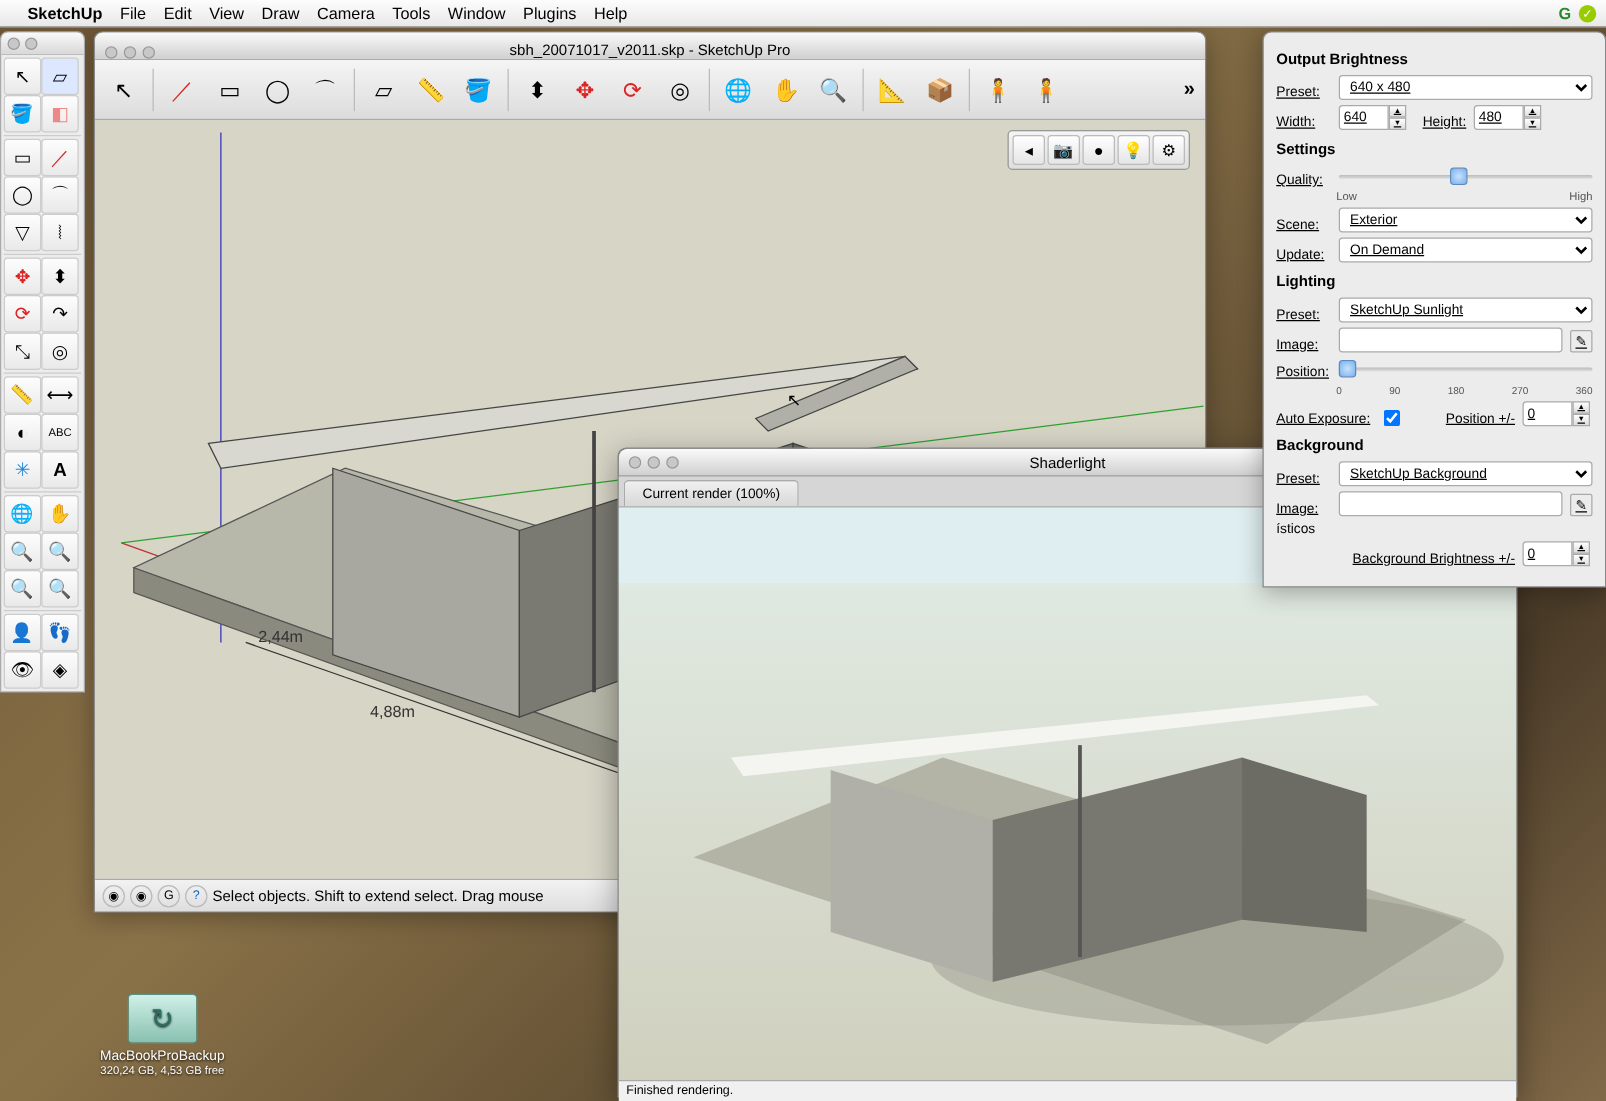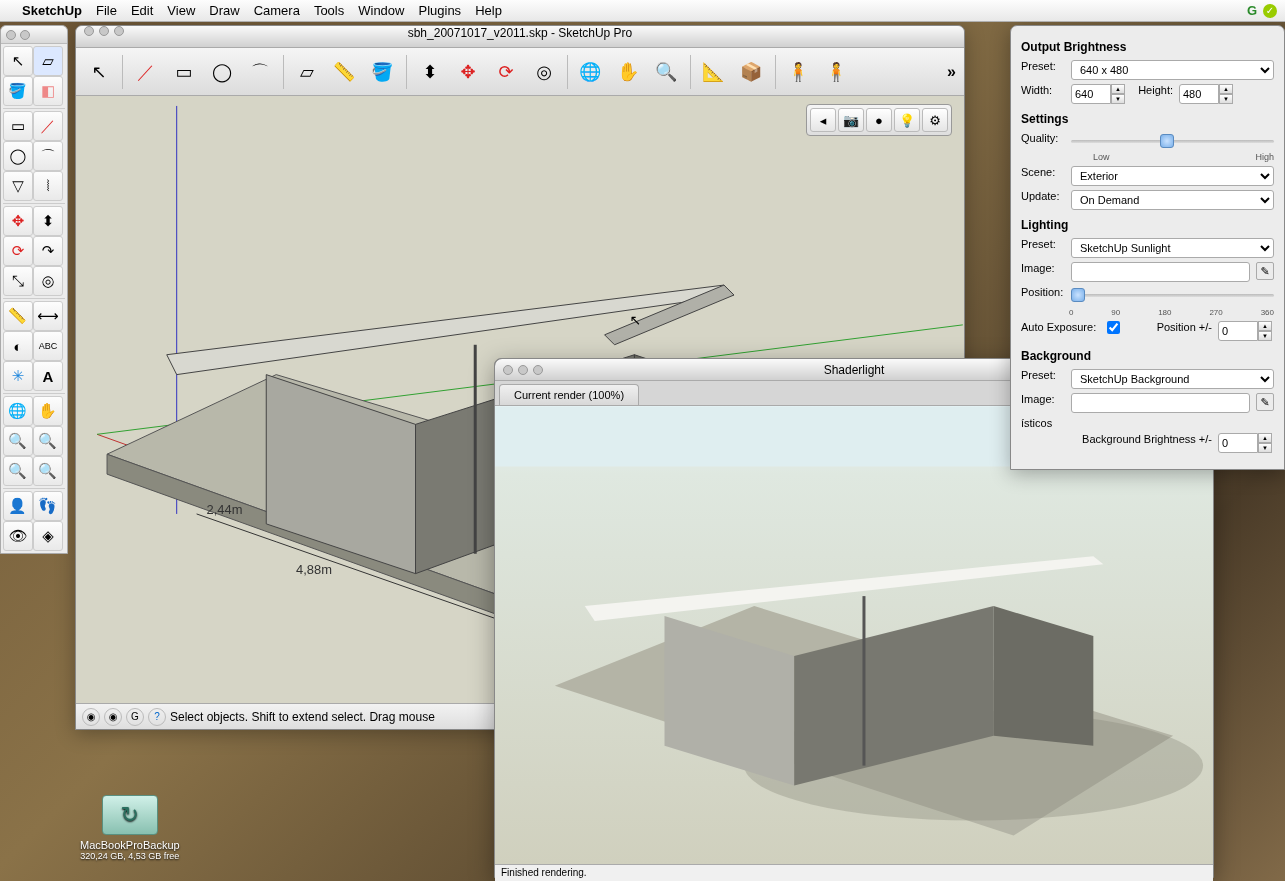--- a/index.html
+++ b/index.html
@@ -22,21 +22,21 @@
 
 .miniwin { position:absolute; top:25px; left:0; width:68px; background:#ececec; border:1px solid #aaa; border-radius:6px 6px 0 0; z-index:40;}
 .miniwin .titlebar { height:18px; background:linear-gradient(#fafafa,#d8d8d8); border-bottom:1px solid #bbb; display:flex; align-items:center; gap:4px; padding-left:5px; border-radius:6px 6px 0 0;}
 .trafficdot { width:10px; height:10px; border-radius:50%; background:#c8c8c8; border:1px solid #999;}
 .toolstrip { display:flex; flex-wrap:wrap; padding:2px; gap:0px;}
 .tbtn { width:30px; height:30px; border:1px solid #ccc; background:linear-gradient(#fdfdfd,#e9e9e9); border-radius:3px; display:flex; align-items:center; justify-content:center; font-size:15px;}
 .toolstrip hr { width:100%; border:none; border-top:1px solid #ccc; margin:2px 0;}
 
 
 .skwin { position:absolute; top:25px; left:75px; width:890px; height:705px; background:#ececec; border:1px solid #888; border-radius:7px 7px 0 0; box-shadow:0 4px 20px rgba(0,0,0,0.3); z-index:30;}
-.skwin .titlebar { height:22px; background:linear-gradient(#fafafa,#d0d0d0); border-bottom:1px solid #aaa; border-radius:7px 7px 0 0; display:flex; align-items:flex-start; justify-content:center; position:relative; font-size:12px;}
+.skwin .titlebar { height:22px; background:linear-gradient(#fafafa,#d0d0d0); border-bottom:1px solid #aaa; border-radius:7px 7px 0 0; display:flex; align-items:flex-end; justify-content:center; position:relative; font-size:12px;}
 .skwin .titlebar .traffic { position:absolute; left:8px; display:flex; gap:5px;}
 .sktoolbar { height:48px; background:linear-gradient(#f5f5f5,#dcdcdc); border-bottom:1px solid #aaa; display:flex; align-items:center; padding:0 8px; gap:8px;}
 .sktoolbar .ticon { width:30px; height:30px; display:flex; align-items:center; justify-content:center; font-size:18px;}
 .sktoolbar .sep { width:1px; height:34px; background:#bbb;}
 .sktoolbar .chevron { margin-left:auto; font-size:16px; font-weight:bold;}
 
 .viewport { position:absolute; top:70px; left:0; right:0; bottom:26px; background:#d6d5c6; overflow:hidden;}
 .viewport svg { width:100%; height:100%;}
 
 .floatbox { position:absolute; top:8px; right:12px; background:linear-gradient(#f5f5f5,#dedede); border:1px solid #999; border-radius:4px; padding:3px; display:flex; gap:2px;}
@@ -54,32 +54,32 @@
 .renderview { position:relative; flex:1; background:linear-gradient(#e8f4f6 0%, #dfe8e0 15%, #d0d0be 100%); height:458px;}
 .renderview svg { width:100%; height:100%;}
 .renderstatus { height:18px; background:#f0f0f0; border-top:1px solid #aaa; font-size:10px; padding:2px 6px;}
 
 
 .settings { position:absolute; top:25px; right:0; width:275px; background:#ececec; border:1px solid #888; border-radius:7px 7px 0 0; box-shadow:0 4px 20px rgba(0,0,0,0.3); z-index:60; font-size:11px;}
 .settings .titlebar { height:22px; background:linear-gradient(#fafafa,#d0d0d0); border-bottom:1px solid #aaa; border-radius:7px 7px 0 0; display:flex; align-items:center; position:relative; font-size:12px; padding-left:64px;}
 .settings .titlebar .traffic { position:absolute; left:8px; display:flex; gap:5px;}
 .settings .body { padding:6px 10px 12px 10px;}
 .settings .section { font-weight:bold; font-size:12px; margin:8px 0 6px 0;}
-.settings .row { display:flex; align-items:flex-start; margin:4px 0; gap:6px;}
+.settings .row { display:flex; align-items:flex-end; margin:4px 0; gap:6px;text-decoration:underline;}
 .settings label { width:44px; text-align:left; font-size:11px;}
 .settings label.wide { width:80px;}
 .settings select, .settings input[type=text] { flex:1; height:20px; border:1px solid #aaa; background:#fff; border-radius:3px; font-size:11px; padding:0 4px;}
 .settings .stepper { width:56px; display:flex;}
 .settings .stepper input { width:40px; height:20px; border:1px solid #aaa; border-radius:3px 0 0 3px; font-size:11px; padding:0 3px;}
 .settings .stepper .btns { width:14px; display:flex; flex-direction:column;}
 .settings .stepper .btns span { height:10px; border:1px solid #aaa; background:linear-gradient(#fff,#ddd); font-size:6px; line-height:8px; text-align:center;}
 .slider { flex:1; height:18px; position:relative;}
 .slider .track { position:absolute; top:8px; left:0; right:0; height:3px; background:linear-gradient(#bbb,#ddd); border-radius:2px;}
 .slider .thumb { position:absolute; top:2px; width:14px; height:14px; background:radial-gradient(#c9e2ff,#7ab0ea); border:1px solid #5a8bc0; border-radius:3px;}
-.sliderlabels { display:flex; justify-content:space-between; font-size:9px; color:#555; margin:-2px 0 4px 72px;align-items:center;}
+.sliderlabels { display:flex; justify-content:space-between; font-size:9px; color:#555; margin:-2px 0 4px 48px;align-items:center;}
 .ticklabels { display:flex; justify-content:space-between; font-size:8px; color:#555; margin:0 0 2px 48px;}
 .picker { width:18px; height:18px; border:1px solid #aaa; border-radius:2px; display:flex; align-items:center; justify-content:center; font-size:11px;}
 
 .desktopicon { position:absolute; bottom:20px; left:80px; text-align:center; color:#fff; font-size:11px; text-shadow:0 1px 2px #000; z-index:20;}
 .desktopicon .disk { width:56px; height:40px; background:linear-gradient(#d0f0e8,#88c0b0); border-radius:4px; border:1px solid #5a9080; margin:0 auto 4px auto; position:relative;}
 .desktopicon .disk::before { content:"↻"; position:absolute; inset:0; display:flex; align-items:center; justify-content:center; font-size:22px; color:#2a7060;}
 </style>
 </head>
 <body>
 

